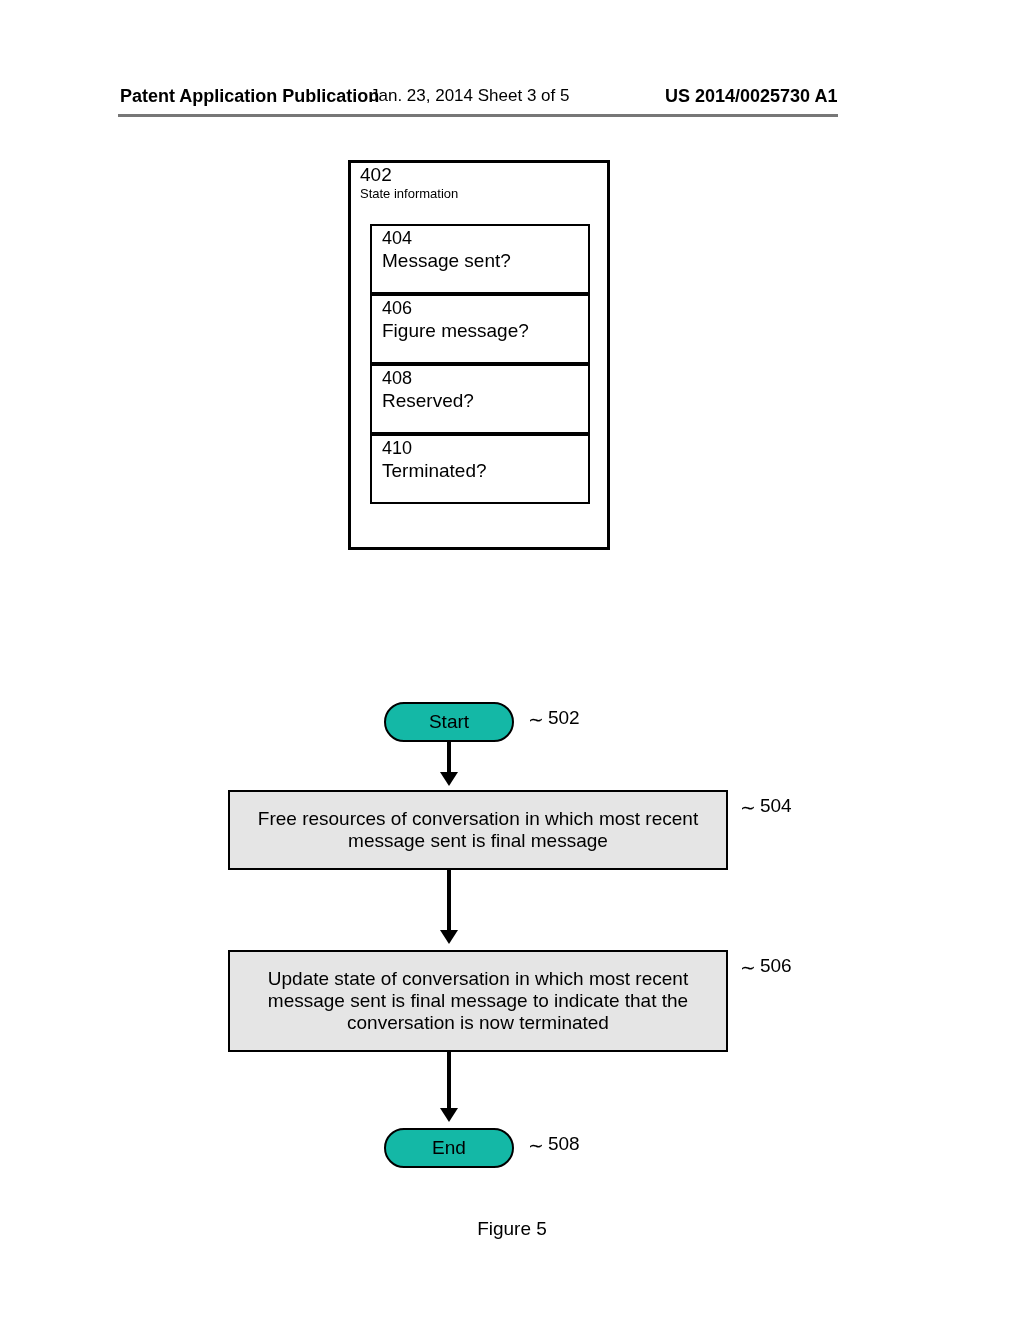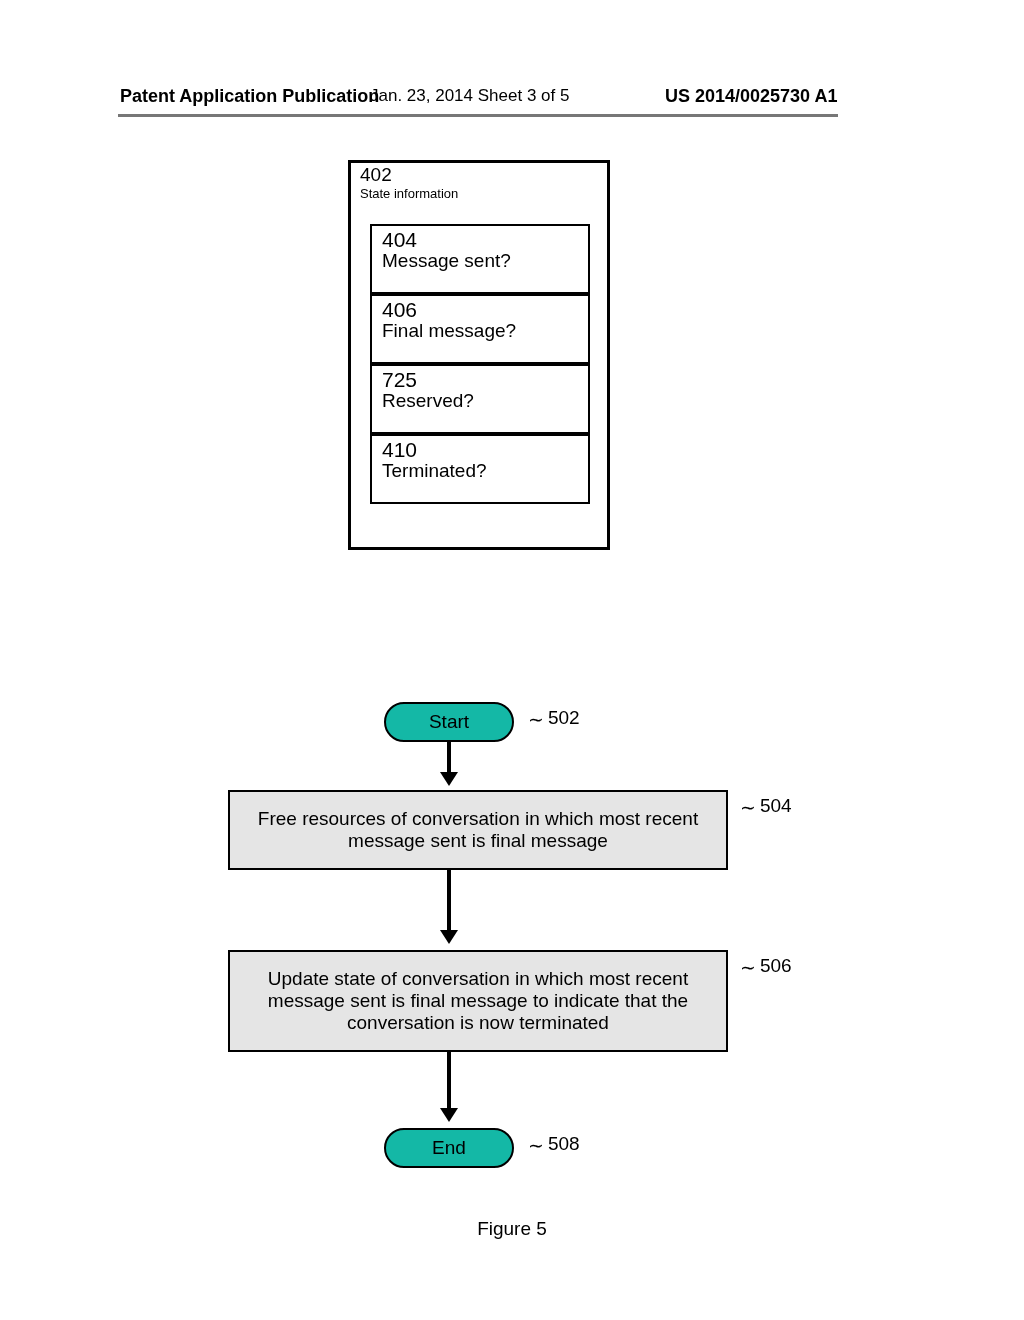--- a/index.html
+++ b/index.html
@@ -15,21 +15,21 @@
 
   
   .fig4-outer { position: absolute; top: 160px; left: 348px; width: 262px; height: 390px; border: 3px solid #000; }
   .fig4-title-num  { position: absolute; top: 164px; left: 360px; font-size: 19px; }
   .fig4-title-text { position: absolute; top: 186px; left: 360px; font-size: 13px; }
   .fig4-row { position: absolute; left: 370px; width: 220px; height: 70px; border: 2px solid #000; }
   .fig4-row.r1 { top: 224px; }
   .fig4-row.r2 { top: 294px; }
   .fig4-row.r3 { top: 364px; }
   .fig4-row.r4 { top: 434px; }
-  .fig4-num  { position: absolute; left: 382px; font-size: 21px; }
+  .fig4-num  { position: absolute; left: 382px; font-size: 18px; }
   .fig4-text { position: absolute; left: 382px; font-size: 19px; }
   .fig4-num.n1  { top: 228px; } .fig4-text.t1 { top: 250px; }
   .fig4-num.n2  { top: 298px; } .fig4-text.t2 { top: 320px; }
   .fig4-num.n3  { top: 368px; } .fig4-text.t3 { top: 390px; }
   .fig4-num.n4  { top: 438px; } .fig4-text.t4 { top: 460px; }
   .fig4-caption { position: absolute; top: 588px; left: 0; width: 1024px; text-align: center; font-size: 19px; }
 
   
   .terminator { position: absolute; border: 2px solid #000; border-radius: 999px; display: flex; align-items: center; justify-content: center; font-size: 19px; background: #14b8a6; }
   .process { position: absolute; border: 2px solid #000; display: flex; align-items: center; justify-content: center; text-align: center; font-size: 19px; padding: 10px 14px; background: #e5e5e5; }
@@ -70,24 +70,24 @@
   <div class="fig4-outer"></div>
   <div class="fig4-title-num">402</div>
   <div class="fig4-title-text">State information</div>
 
   <div class="fig4-row r1"></div>
   <div class="fig4-num n1">404</div>
   <div class="fig4-text t1">Message sent?</div>
 
   <div class="fig4-row r2"></div>
   <div class="fig4-num n2">406</div>
-  <div class="fig4-text t2">Final message?</div>
+  <div class="fig4-text t2">Figure message?</div>
 
   <div class="fig4-row r3"></div>
-  <div class="fig4-num n3">725</div>
+  <div class="fig4-num n3">408</div>
   <div class="fig4-text t3">Reserved?</div>
 
   <div class="fig4-row r4"></div>
   <div class="fig4-num n4">410</div>
   <div class="fig4-text t4">Terminated?</div>
 
 
   <div class="terminator term-start">
     <span>Start</span>
   </div>

